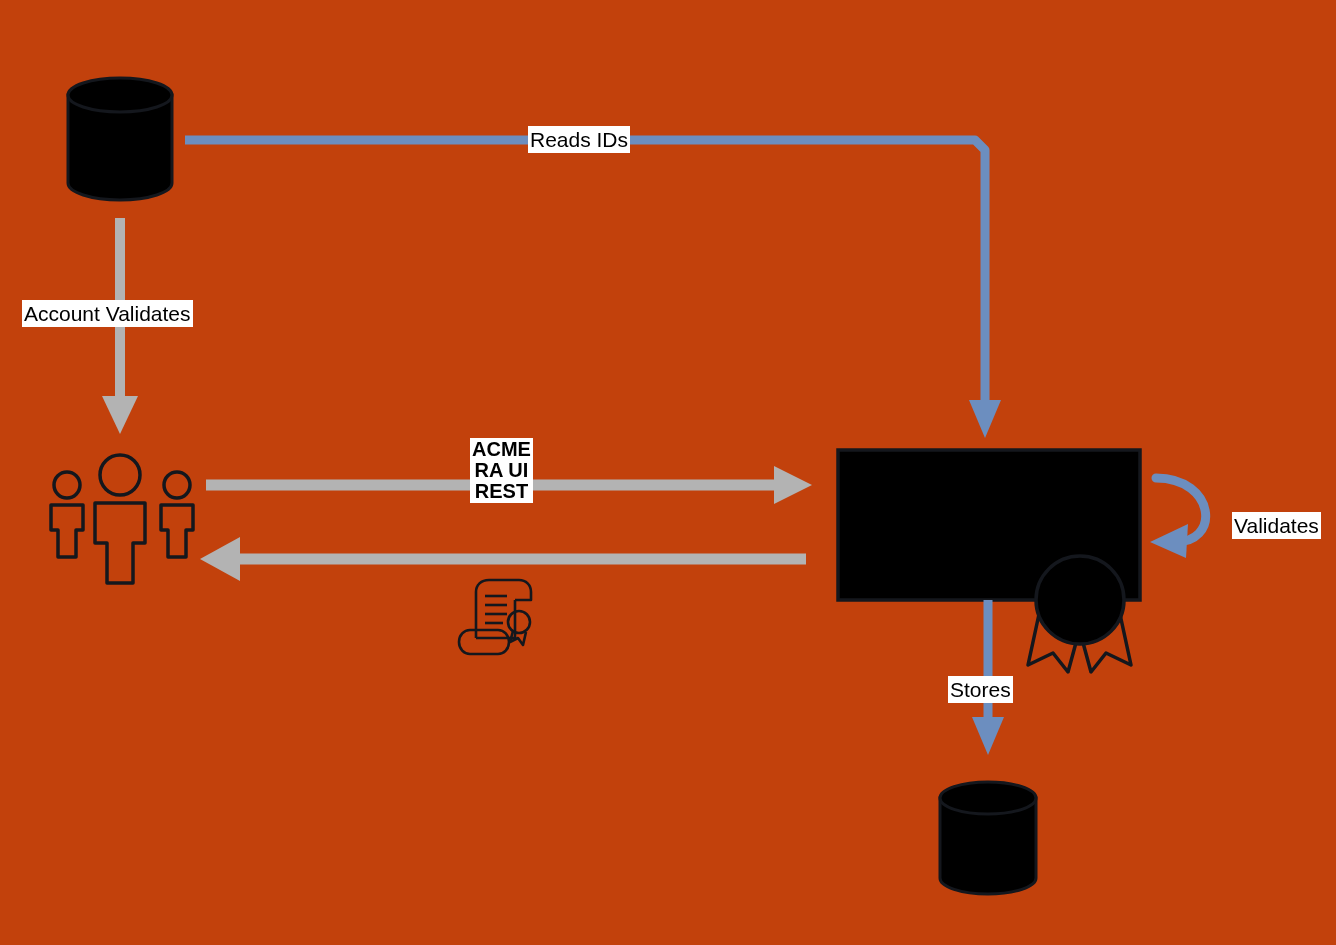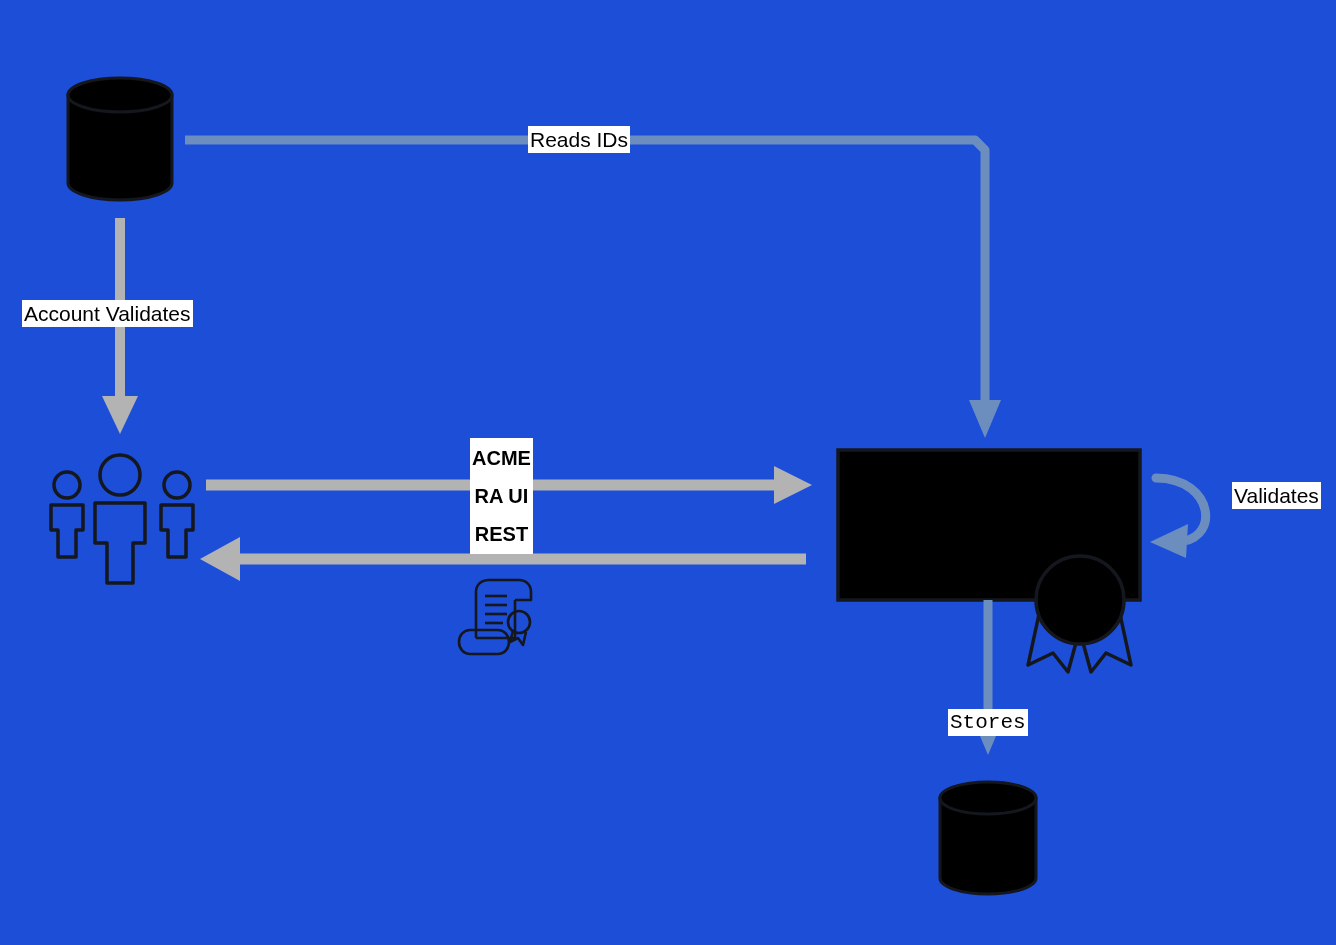--- a/index.html
+++ b/index.html
@@ -8,21 +8,21 @@
     padding: 0;
     background: #000000;
   }
   body {
     font-family: "Liberation Sans", sans-serif;
   }
   #canvas {
     position: relative;
     width: 1336px;
     height: 945px;
-    background: #1d4ed8;
+    background: #c2410c;
     overflow: hidden;
   }
   #canvas svg.layer {
     position: absolute;
     left: 0;
     top: 0;
     width: 1336px;
     height: 945px;
   }
   .edge-label {
@@ -32,21 +32,21 @@
     font-family: "Liberation Sans", sans-serif;
     font-size: 21px;
     line-height: 25px;
     white-space: pre;
     padding: 1px 2px;
     text-align: center;
   }
   .edge-label.bold {
     font-weight: bold;
     font-size: 20px;
-    line-height: 38px;
+    line-height: 21px;
   }
 </style>
 </head>
 <body>
 
 <div id="canvas">
 
   <svg class="layer" viewBox="0 0 1336 945" xmlns="http://www.w3.org/2000/svg">
 
     <defs>
@@ -138,17 +138,17 @@
   </svg>
 
   <div class="edge-label" style="left:528px; top:126px;">Reads IDs</div>
 
   <div class="edge-label" style="left:22px; top:300px;">Account Validates</div>
 
   <div class="edge-label bold" style="left:470px; top:438px;">ACME
 RA UI
 REST</div>
 
-  <div class="edge-label" style="left:1232px; top:482px;">Validates</div>
+  <div class="edge-label" style="left:1232px; top:512px;">Validates</div>
 
-  <div class="edge-label" style="left:948px; top:709px;font-family:Liberation Mono, monospace;">Stores</div>
+  <div class="edge-label" style="left:948px; top:676px;">Stores</div>
 
 </div>
 
 </body></html>

